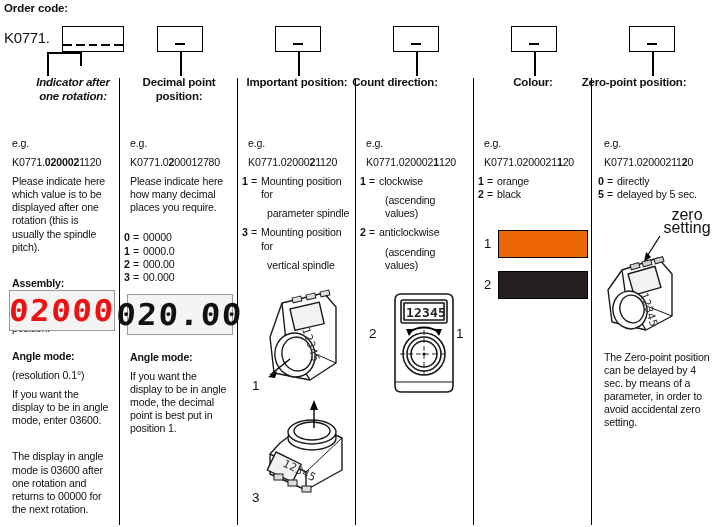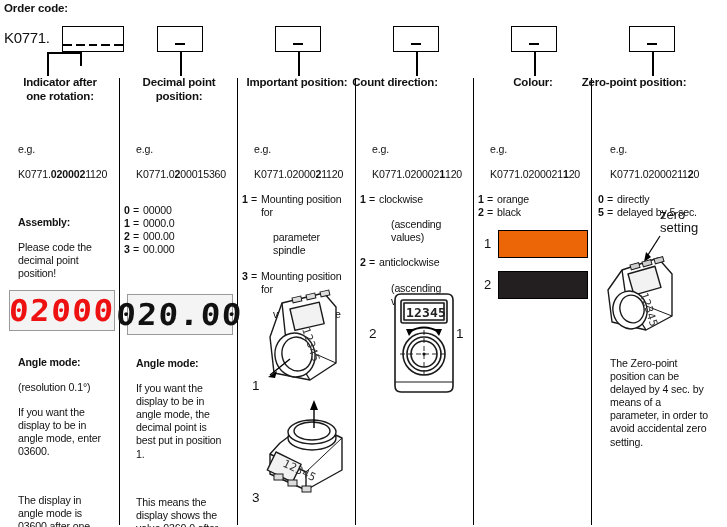--- a/index.html
+++ b/index.html
@@ -49,21 +49,21 @@
   
   .col { position: absolute; top: 76px; }
   .col-title {
     font-size: 11.5px; font-weight: bold; line-height: 13.5px;
     text-align: center; letter-spacing: -0.2px;
   }
   .col-body {
     position: absolute; left: 0; font-size: 10.6px; line-height: 13.1px;
     letter-spacing: -0.15px;
   }
-  .col-body p { margin: 12px; }
+  .col-body p { margin: 6px; }
   .col-body .gap { height: 11px; }
   b { font-weight: bold; }
 
   .optline { display: flex; }
   .optline .k { font-weight: bold; width: 9px; flex: 0 0 9px; }
   .optline .eq { width: 10px; flex: 0 0 10px; }
   .optline .v { flex: 1 1 auto; }
 
   
   .seg-display {
@@ -85,21 +85,21 @@
   .swatch-num {
     position: absolute; font-size: 13px; font-weight: normal;
   }
 
   
   .drawing { position: absolute; }
   .draw-label {
     position: absolute; font-size: 13.5px; color: #111;
   }
   .small-label {
-    position: absolute; font-size: 13px; line-height: 12.5px; text-align: left;
+    position: absolute; font-size: 16px; line-height: 12.5px; text-align: center;
   }
 </style>
 </head>
 <body>
 
 <div id="order-code-title">Order code:</div>
 <div id="order-prefix">K0771.</div>
 
 <div class="code-box" style="left:62px; top:26px; width:62px; height:26px;">
   <span class="dash"></span>
@@ -137,29 +137,30 @@
   <span class="dash"></span>
 </div>
 <div class="leader v" style="left:652px; top:52px; height:24px;"></div>
 
 <div class="vrule" style="left:119px;"></div>
 <div class="vrule" style="left:237px;"></div>
 <div class="vrule" style="left:355px;"></div>
 <div class="vrule" style="left:473px;"></div>
 <div class="vrule" style="left:591px;"></div>
 
-<div class="col" style="left:5px; width:110px;">
+<div class="col" style="left:18px; width:110px;font-style:italic;">
   <div class="col-title">
     <div>Indicator after</div>
     <div>one rotation:</div>
   </div>
 </div>
 <div class="col-body" style="left:6px; top:131px; width:112px;">
   <p>e.g.</p>
   <p><span>K0771.</span><b>020002</b><span>1120</span></p>
+  <p>Please indicate here which value is to be displayed after one rotation (this is usually the spindle pitch).</p>
   <div class="gap"></div>
   <p><b>Assembly:</b></p>
   <p>Please code the decimal point position!</p>
 </div>
 
 <div class="seg-display" style="left:9px; top:290px; width:106px; height:41px;">
   <span class="seg-txt seg-red" style="color: rgb(238, 17, 17);">02000</span>
 </div>
 
 <div class="col-body" style="left:6px; top:344px; width:112px;">
@@ -170,21 +171,22 @@
   <p>The display in angle mode is 03600 after one rotation and returns to 00000 for the next rotation.</p>
 </div>
 
 <div class="col" style="left:124px; width:110px;">
   <div class="col-title">
     <div>Decimal point position:</div>
   </div>
 </div>
 <div class="col-body" style="left:124px; top:131px; width:112px;">
   <p>e.g.</p>
-  <p><span>K0771.0</span><b>2</b><span>00015360</span></p>
+  <p><span>K0771.0</span><b>2</b><span>00012780</span></p>
+  <p>Please indicate here how many decimal places you require.</p>
   <div class="gap"></div>
   <div class="optline">
     <span class="k">0</span>
       <span class="eq">=</span>
       <span class="v">00000</span>
   </div>
   <div class="optline">
     <span class="k">1</span>
       <span class="eq">=</span>
       <span class="v">0000.0</span>
@@ -202,21 +204,20 @@
 </div>
 
 <div class="seg-display" style="left:127px; top:294px; width:106px; height:41px;">
   <span class="seg-txt seg-black" style="color: rgb(17, 17, 17);">020.00</span>
 </div>
 
 <div class="col-body" style="left:124px; top:345px; width:112px;">
   <p><b>Angle mode:</b></p>
   <p>If you want the display to be in angle mode, the decimal point is best put in position 1.</p>
   <div class="gap"></div>
-  <p>This means the display shows the value 0360.0 after one rotation.</p>
 </div>
 
 <div class="col" style="left:242px; width:110px;">
   <div class="col-title">
     <div>Important position:</div>
   </div>
 </div>
 <div class="col-body" style="left:242px; top:131px; width:114px;">
   <p>e.g.</p>
   <p><span>K0771.02000</span><b>2</b><span>1120</span></p>

